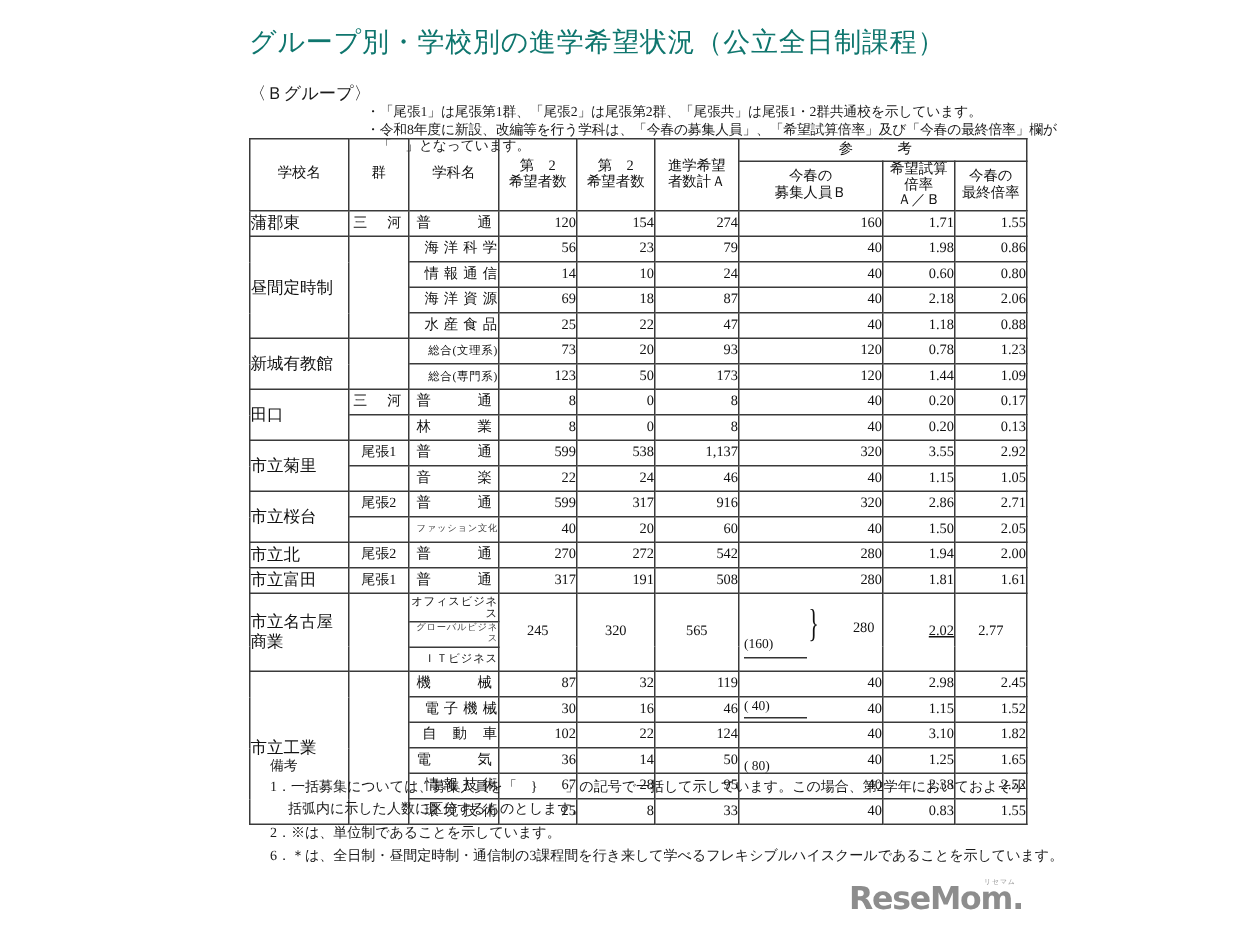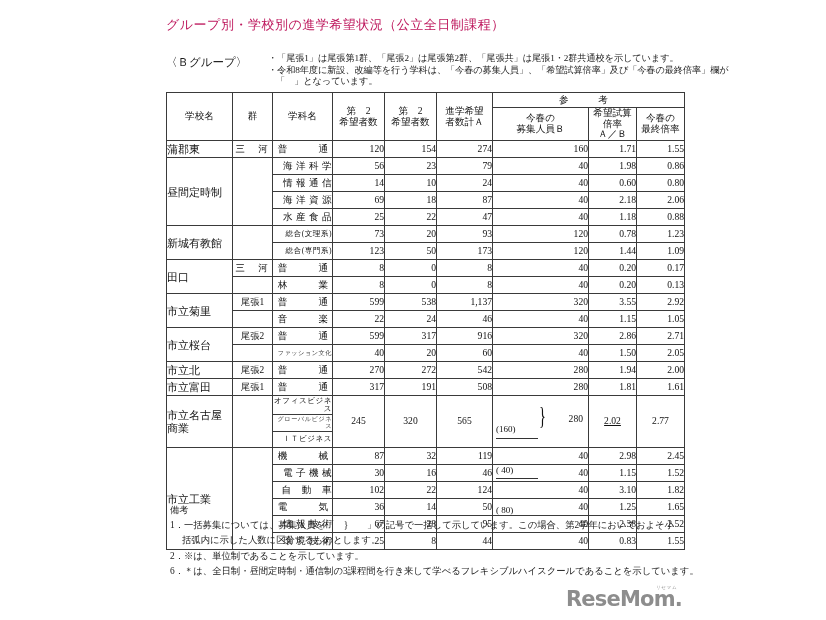--- a/index.html
+++ b/index.html
@@ -18,47 +18,46 @@
   .page {
     position: absolute;
     left: 0; top: 0;
     width: 826px;
     height: 620px;
   }
   .doc-title {
     position: absolute;
     left: 166px;
     top: 16px;
-    font-size: 13px;
+    font-size: 18px;
     letter-spacing: 0.5px;
     white-space: nowrap;
-    color: #be185d;
+    color: #0f766e;
   }
   .subhead {
     position: absolute;
     left: 166px;
     top: 53px;
     width: 520px;
   }
   .group-label {
     position: absolute;
     left: 0;
     top: 2px;
     font-size: 11.5px;
     white-space: nowrap;
   }
   .notes-top {
     position: absolute;
     left: 78px;
-    top: 0;
+    top: 16px;
     font-size: 9.2px;
     line-height: 11.6px;
     letter-spacing: -0.1px;
     white-space: nowrap;
-    margin-left: 24px;
   }
   .notes-top div { white-space: nowrap; }
   .notes-top .indent { padding-left: 8px; }
 
   
   table.main {
     position: absolute;
     left: 166px;
     top: 92px;
     border-collapse: collapse;
@@ -145,21 +144,21 @@
     position: absolute;
     left: 170px;
     top: 503px;
     width: 540px;
     font-size: 9.4px;
     line-height: 15.2px;
     letter-spacing: -0.05px;
   }
   .footnotes .fn-title { font-size: 9.2px; }
   .footnotes .fn-cont { padding-left: 12px; }
-  .footnotes div { white-space: nowrap; }
+  .footnotes div { white-space: nowrap; margin-left: 10px; }
 
   
   .logo {
     position: absolute;
     left: 566px;
     top: 586px;
     width: 140px;
     height: 26px;
   }
   .logo-text {
@@ -407,21 +406,21 @@
           <td class="cell-num" rowspan="3" style="text-align: center; padding-right: 0px;">565</td>
           <td rowspan="3" class="bracket-cell">
             <div class="brk-nums">
               <div style="border-bottom: 0.7px solid rgb(51, 51, 51);">(160)</div>
               <div style="border-bottom: 0.7px solid rgb(51, 51, 51);">( 40)</div>
               <div>( 80)</div>
             </div>
             <div class="brk-brace">}</div>
             <div class="brk-total">280</div>
           </td>
-          <td class="cell-num" rowspan="3" style="text-align: center; padding-right: 0px; text-decoration: underline;">2.02</td>
+          <td class="cell-num" rowspan="3" style="text-align: right; padding-right: 0px; text-decoration: underline;">2.02</td>
           <td class="cell-num" rowspan="3" style="text-align: center; padding-right: 0px;">2.77</td>
         </tr>
         <tr class="row-h1">
           <td class="cell-dept xtiny">グローバルビジネス</td>
         </tr>
         <tr class="row-h1">
           <td class="cell-dept tiny">ＩＴビジネス</td>
         </tr>
         <tr class="row-h">
           <td class="cell-name" rowspan="6">市立工業</td>
@@ -467,21 +466,21 @@
           <td class="cell-num">28</td>
           <td class="cell-num">95</td>
           <td class="cell-num">40</td>
           <td class="cell-num">2.38</td>
           <td class="cell-num">2.52</td>
         </tr>
         <tr class="row-h">
           <td class="cell-dept nospace">環 境 技 術</td>
           <td class="cell-num">25</td>
           <td class="cell-num">8</td>
-          <td class="cell-num">44</td>
+          <td class="cell-num">33</td>
           <td class="cell-num">40</td>
           <td class="cell-num">0.83</td>
           <td class="cell-num">1.55</td>
         </tr>
       </tbody>
   </table>
 
   <div class="footnotes">
     <div class="fn-title">備考</div>
     <div>1．一括募集については、募集人員を「　}　　」の記号で一括して示しています。この場合、第2学年においておよそ小</div>

